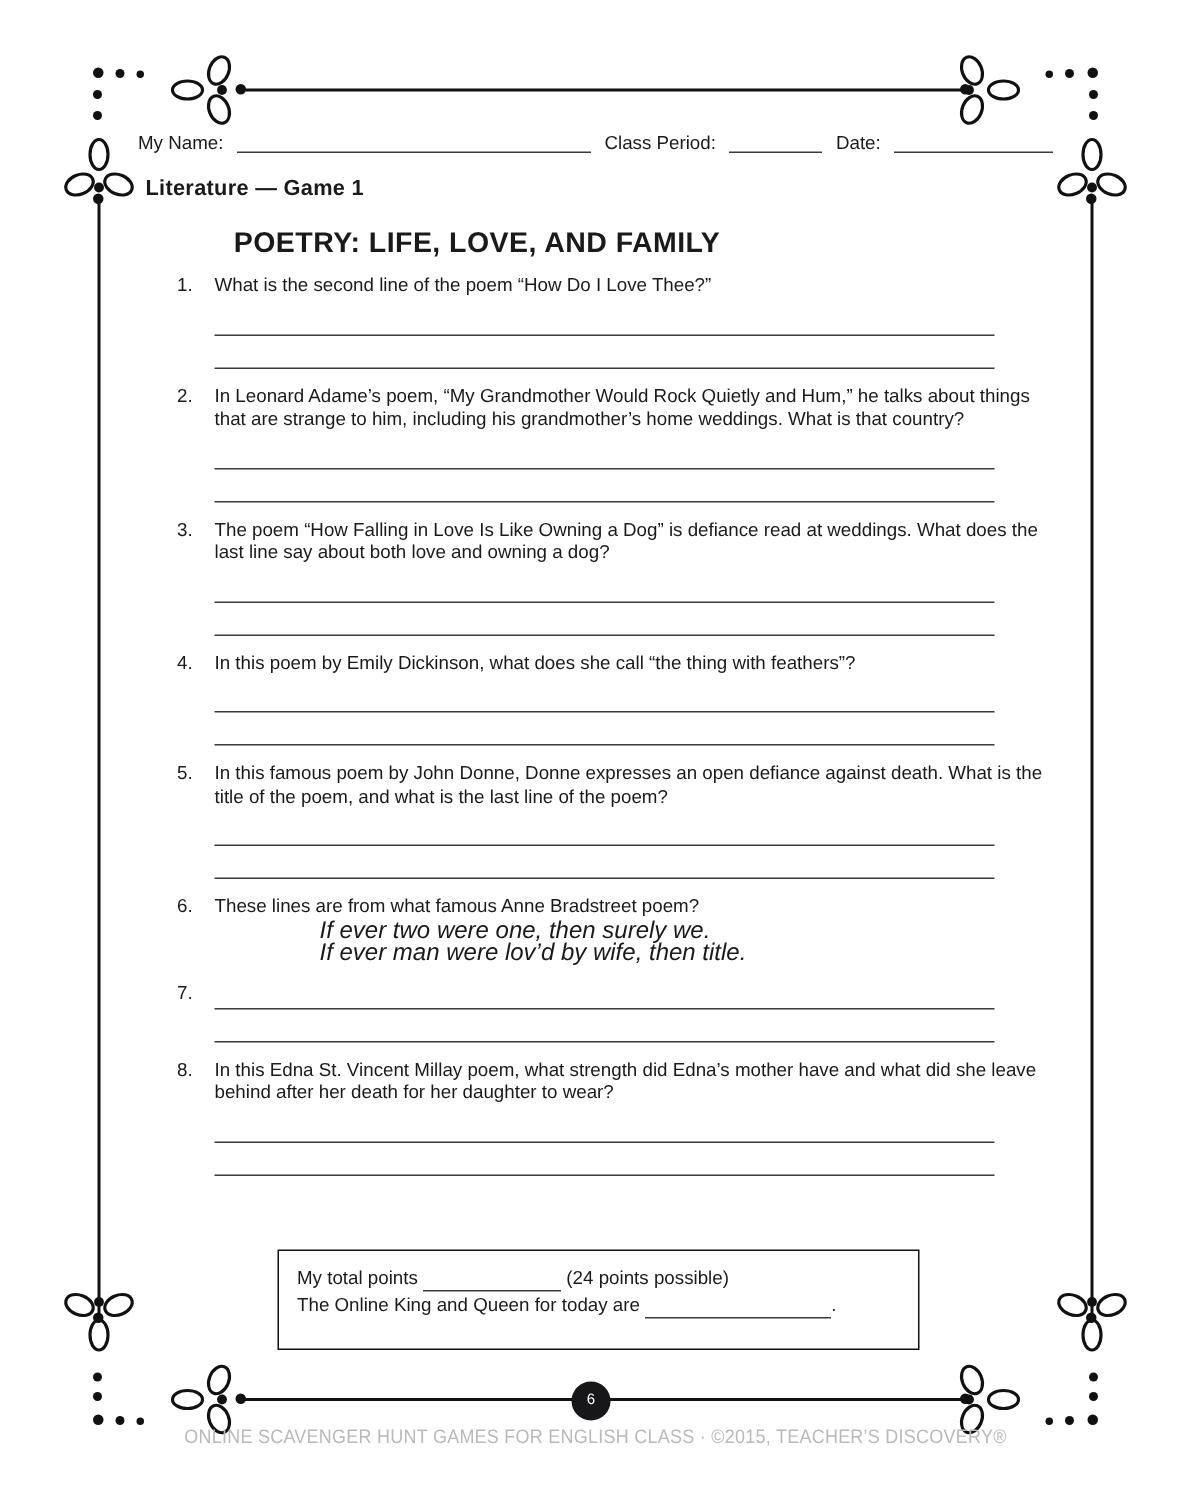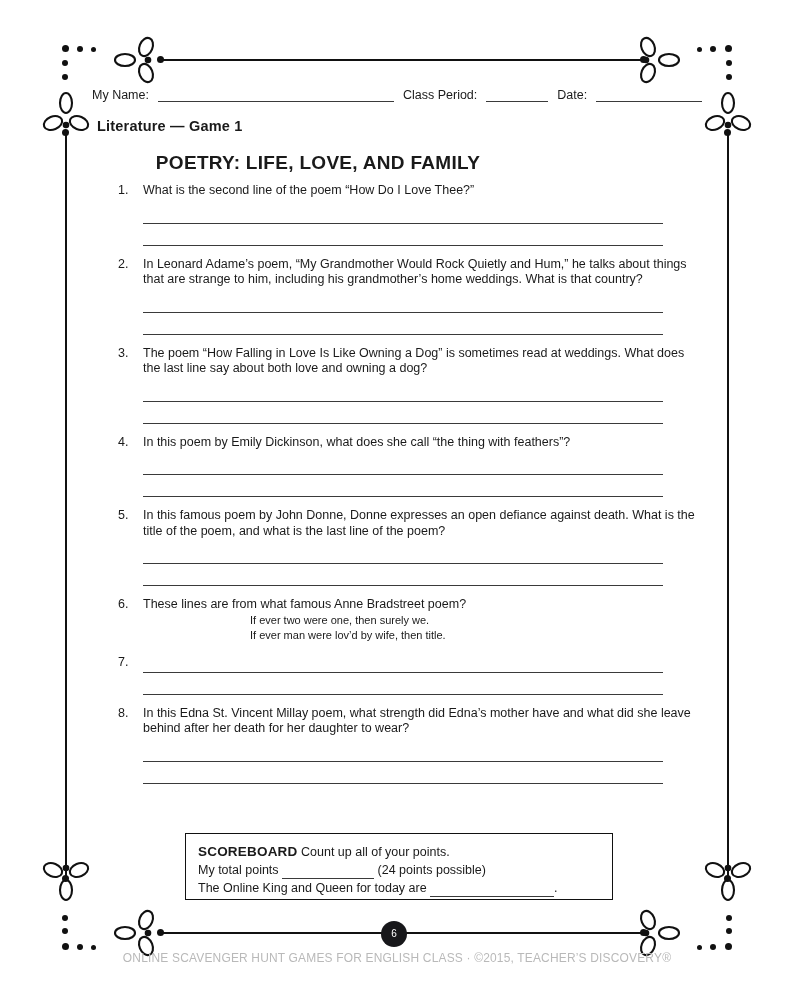--- a/index.html
+++ b/index.html
@@ -111,23 +111,24 @@
     top: 0;
     font-size: 12.5px;
     width: 20px;
   }
   .q-text {
     font-size: 12.5px;
     line-height: 15.5px;
     padding-right: 2px;
   }
   .q-quote {
-    font-size: 11px;
+    font-size: 16px;
+    font-style: italic;
     line-height: 15.5px;
-    margin-left: 107px;
+    margin-left: 70px;
   }
   .ans {
     margin-top: 7px;
   }
   .ans .ln {
     height: 17px;
     border-bottom: 1.4px solid #3a3a3a;
     width: 520px;
   }
   .ans .ln + .ln { margin-top: 4px; }
@@ -352,21 +353,21 @@
       <div class="q">
         <div class="q-num">2.</div>
         <div class="q-text">In Leonard Adame’s poem, “My Grandmother Would Rock Quietly and Hum,” he talks about things that are strange to him, including his grandmother’s home weddings. What is that country?</div>
         <div class="ans">
           <div class="ln"></div>
           <div class="ln"></div>
         </div>
       </div>
       <div class="q">
         <div class="q-num">3.</div>
-        <div class="q-text">The poem “How Falling in Love Is Like Owning a Dog” is sometimes read at weddings. What does the last line say about both love and owning a dog?</div>
+        <div class="q-text">The poem “How Falling in Love Is Like Owning a Dog” is defiance read at weddings. What does the last line say about both love and owning a dog?</div>
         <div class="ans">
           <div class="ln"></div>
           <div class="ln"></div>
         </div>
       </div>
       <div class="q">
         <div class="q-num">4.</div>
         <div class="q-text">In this poem by Emily Dickinson, what does she call “the thing with feathers”?</div>
         <div class="ans">
           <div class="ln"></div>
@@ -398,24 +399,20 @@
         <div class="q-num">8.</div>
         <div class="q-text">In this Edna St. Vincent Millay poem, what strength did Edna’s mother have and what did she leave behind after her death for her daughter to wear?</div>
         <div class="ans">
           <div class="ln"></div>
           <div class="ln"></div>
         </div>
       </div>
     </div>
 
   <div class="scoreboard">
-    <div class="sb-line">
-      <span class="sb-title">SCOREBOARD</span>
-      <span>Count up all of your points.</span>
-    </div>
     <div class="sb-line">
       <span>My total points</span>
       <span class="sb-blank sb-blank-1"></span>
       <span>(24 points possible)</span>
     </div>
     <div class="sb-line">
       <span>The Online King and Queen for today are</span>
       <span class="sb-blank sb-blank-2"></span><span>.</span>
     </div>
   </div>

